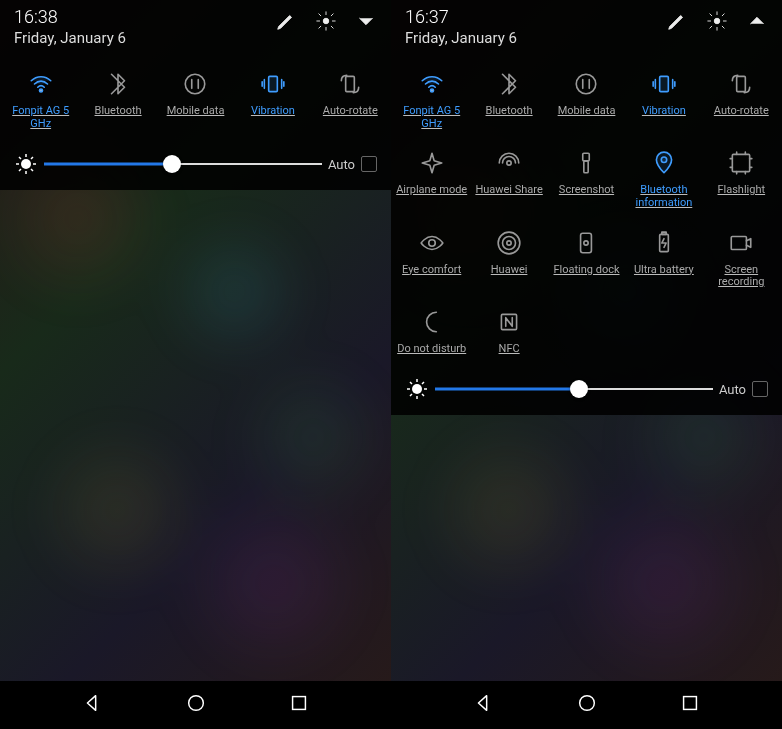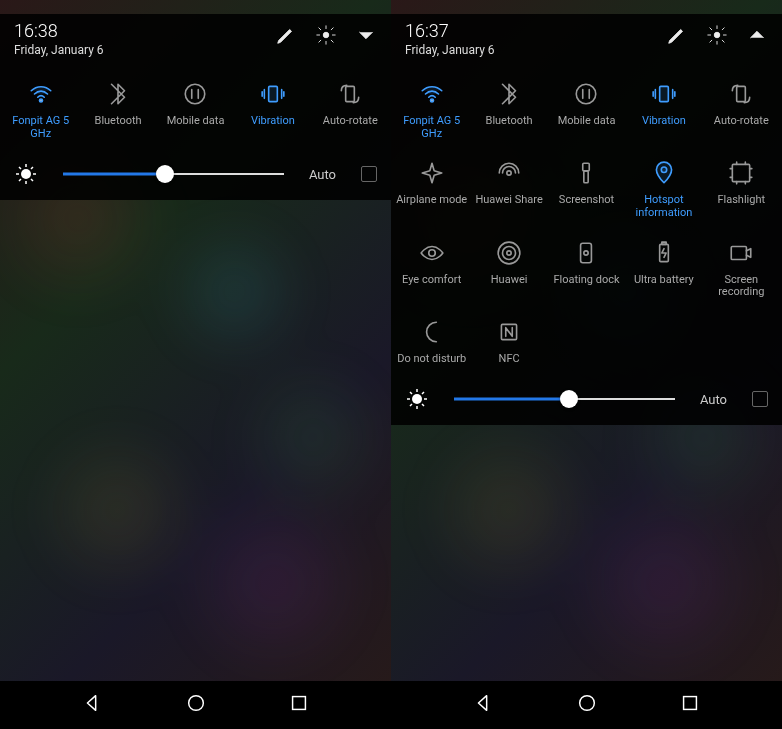--- a/index.html
+++ b/index.html
@@ -34,51 +34,51 @@
   position: relative;
   background: rgba(0,0,0,0.88);
   color: #bbb;
   font-size: 12px;
 }
 .status-bar {
   display: flex;
   justify-content: space-between;
   align-items: flex-start;
   padding: 8px 14px 6px 14px;
-  margin-top: 14px;
 }
 .status-left { display:flex; flex-direction:column; }
 .time { font-size: 18px; font-weight: 300; color: #fff; line-height:1; }
-.date { font-size: 12px; color: #ddd; margin-top:3px; }
+.date { font-size: 15px; color: #ddd; margin-top:3px; }
 .status-icons { display:flex; gap: 18px; align-items:center; padding-top:2px; }
 .status-icons svg { width:22px; height:22px; fill:#eee; stroke:#eee; }
 .toggle-grid {
   display: grid;
   grid-template-columns: repeat(5, 1fr);
   text-align: center;
   padding: 8px 2px 6px 2px;
   gap: 4px 0;
 }
 .toggle {
   display:flex; flex-direction:column; align-items:center;
   padding: 6px 2px;
   cursor: pointer;
+  text-decoration: underline;
 }
 .toggle .icon {
   width: 34px; height: 34px;
   display:flex; align-items:center; justify-content:center;
 }
 .toggle svg { width: 26px; height:26px; stroke:#999; fill:none; stroke-width:1.5; }
 .toggle.active svg { stroke:#3f9dff; fill:#3f9dff22; }
 .toggle .label { font-size: 11px; color:#aaa; margin-top:4px; line-height:1.15; max-width:74px; }
 .toggle.active .label { color:#3f9dff; }
 .slider-row {
   display:flex; align-items:center;
   padding: 10px 14px 14px 14px;
-  gap: 25px;
+  gap: 6px;
 }
 .slider-row .bicon { width:24px; height:24px; }
 .slider-row .bicon svg { width:24px; height:24px; fill:#fff; stroke:#fff; }
 .slider-track {
   flex:1; position:relative; height:20px;
 }
 .track-bg {
   position:absolute; left:0; right:0; top:50%;
   height:2px; background:#ddd; transform:translateY(-50%);
 }
@@ -291,21 +291,21 @@
           </span>
           <span class="label">Screenshot</span>
         </div>
         <div class="toggle active">
           <span class="icon">
             <svg viewBox="0 0 24 24" stroke-linecap="round" stroke-linejoin="round">
               <path d="M12 21s7-7 7-12a7 7 0 10-14 0c0 5 7 12 7 12z"></path>
               <circle cx="12" cy="9" r="2.5"></circle>
             </svg>
           </span>
-          <span class="label">Hotspot information</span>
+          <span class="label">Bluetooth information</span>
         </div>
         <div class="toggle">
           <span class="icon">
             <svg viewBox="0 0 24 24" stroke-linecap="round" stroke-linejoin="round">
               <rect x="4" y="4" width="16" height="16" rx="1"></rect>
               <path d="M8 4V2M16 4V2M8 20v2M16 20v2M4 8H2M4 16H2M20 8h2M20 16h2"></path>
             </svg>
           </span>
           <span class="label">Flashlight</span>
         </div>

